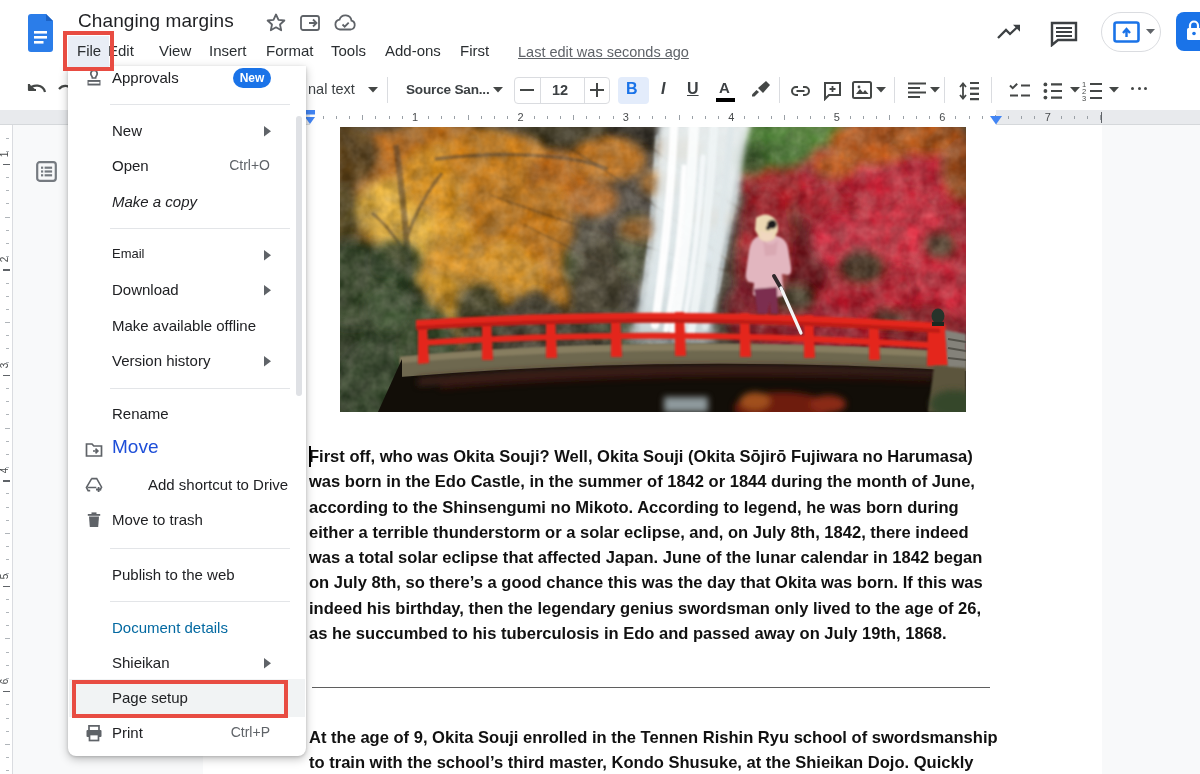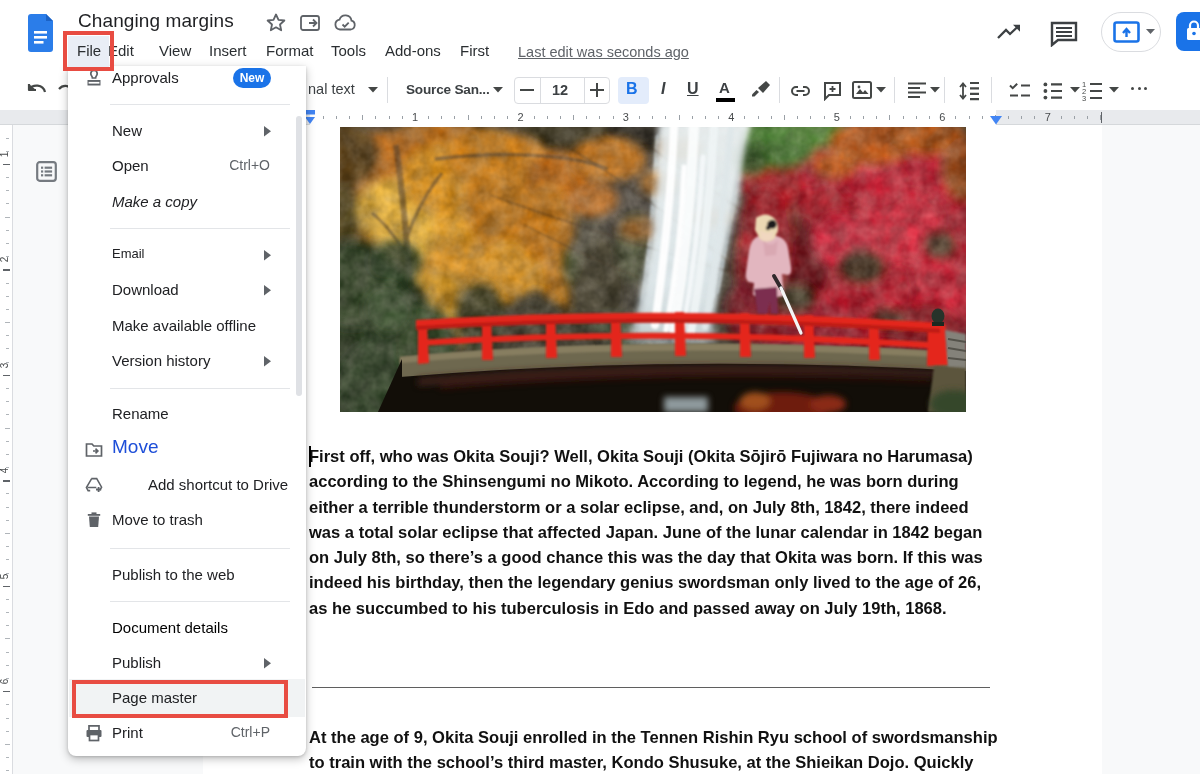--- a/index.html
+++ b/index.html
@@ -567,20 +567,21 @@
 
     <g stroke-linecap="round">
       <path d="M434 149 L442 163" stroke="#30292b" stroke-width="3.8"></path>
       <path d="M441 161 L461 206" stroke="#f3f5f5" stroke-width="3.2"></path>
     </g>
   </svg>
   </div>
 
   <div class="abs" style="left:309px;top:444px;width:690px;font-weight:bold;font-size:16.55px;line-height:25.3px;color:#111;white-space:nowrap;">
     <div>First off, who was Okita Souji? Well, Okita Souji (Okita Sōjirō Fujiwara no Harumasa)</div>
+    <div>was born in the Edo Castle, in the summer of 1842 or 1844 during the month of June,</div>
     <div>according to the Shinsengumi no Mikoto. According to legend, he was born during</div>
     <div>either a terrible thunderstorm or a solar eclipse, and, on July 8th, 1842, there indeed</div>
     <div>was a total solar eclipse that affected Japan. June of the lunar calendar in 1842 began</div>
     <div>on July 8th, so there’s a good chance this was the day that Okita was born. If this was</div>
     <div>indeed his birthday, then the legendary genius swordsman only lived to the age of 26,</div>
     <div>as he succumbed to his tuberculosis in Edo and passed away on July 19th, 1868.</div>
   </div>
   <div class="abs" style="left:309px;top:446px;width:1.6px;height:21px;background:#000;"></div>
 
   <div class="abs" style="left:312px;top:687px;width:678px;height:1.2px;background:#5f5f5f;"></div>
@@ -635,27 +636,27 @@
       <div class="abs" style="left:112px;top:475.8px;font-size:15px;color:#202124;margin-left:36px;">Add shortcut to Drive</div>
       <div class="abs" style="left:85px;top:511px;"><svg width="18" height="18" viewBox="0 0 18 18">
           <path d="M4 5.5 h10 l-.8 10.5 h-8.4 z" fill="#5f6368"></path>
           <rect x="2.8" y="3" width="12.4" height="1.8" fill="#5f6368"></rect>
           <rect x="6.5" y="1.4" width="5" height="1.8" fill="#5f6368"></rect>
         </svg></div>
       <div class="abs" style="left:112px;top:511px;font-size:15px;color:#202124;">Move to trash</div>
       <div class="abs" style="left:110px;top:547.5px;width:180px;height:1px;background:#e3e5e8;"></div>
       <div class="abs" style="left:112px;top:565.5px;font-size:15px;color:#202124;">Publish to the web</div>
       <div class="abs" style="left:110px;top:601px;width:180px;height:1px;background:#e3e5e8;"></div>
-      <div class="abs" style="left:112px;top:618.5px;font-size:15px;color:#000000;">Document details</div>
-      <div class="abs" style="left:112px;top:653.8px;font-size:15px;color:#202124;">Publish</div>
+      <div class="abs" style="left:112px;top:618.5px;font-size:15px;color:#0369a1;">Document details</div>
+      <div class="abs" style="left:112px;top:653.8px;font-size:15px;color:#202124;">Shieikan</div>
       <svg class="abs" style="left:263px;top:657.8px;" width="9" height="11">
         <path d="M1 0 l7 5.2 -7 5.2 z" fill="#5f6368"></path>
       </svg>
       <div class="abs" style="left:69px;top:679px;width:236px;height:38px;background:#f1f3f4;"></div>
-      <div class="abs" style="left:112px;top:689px;font-size:15px;color:#202124;">Page master</div>
+      <div class="abs" style="left:112px;top:689px;font-size:15px;color:#202124;">Page setup</div>
       <div class="abs" style="left:85px;top:724.3px;"><svg width="18" height="18" viewBox="0 0 18 18">
           <path d="M4 6 V1.8 h10 V6" fill="none" stroke="#5f6368" stroke-width="1.7"></path>
           <rect x="1.5" y="6" width="15" height="7" rx="1" fill="#5f6368"></rect>
           <rect x="4.5" y="10.5" width="9" height="6" fill="#fff" stroke="#5f6368" stroke-width="1.7"></rect>
         </svg></div>
       <div class="abs" style="left:112px;top:724.3px;font-size:15px;color:#202124;">Print</div>
       <div class="abs" style="left:180px;top:724.3px;width:90px;text-align:right;font-size:14px;color:#5f6368;">Ctrl+P</div>
     </div>
 
   <div class="abs" style="left:296px;top:116px;width:6px;height:280px;background:#dfe1e5;border-radius:3px;"></div>

